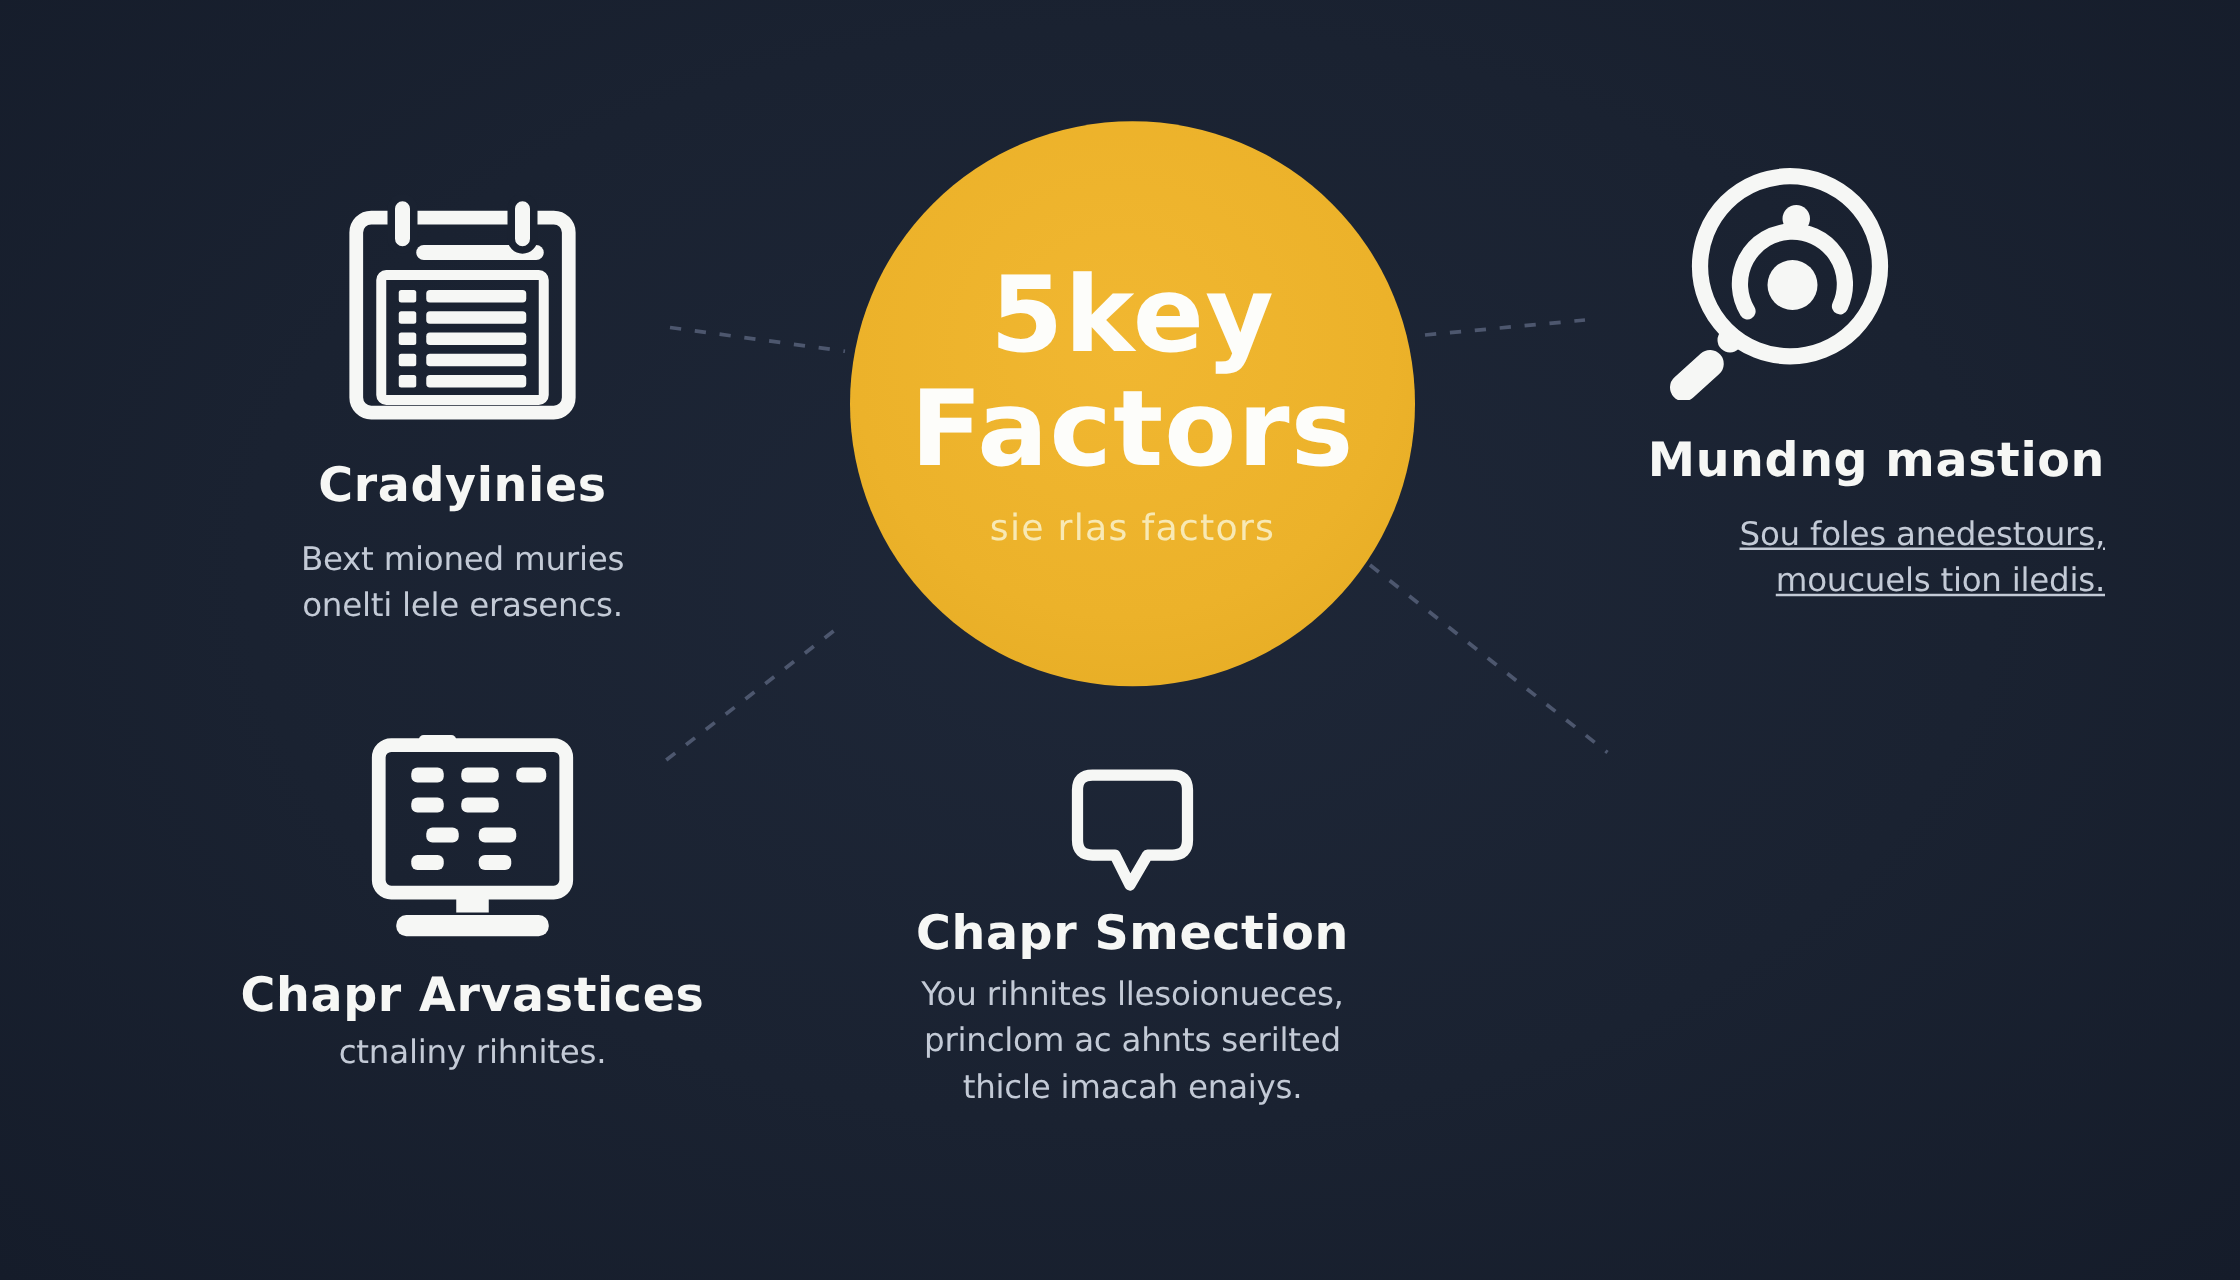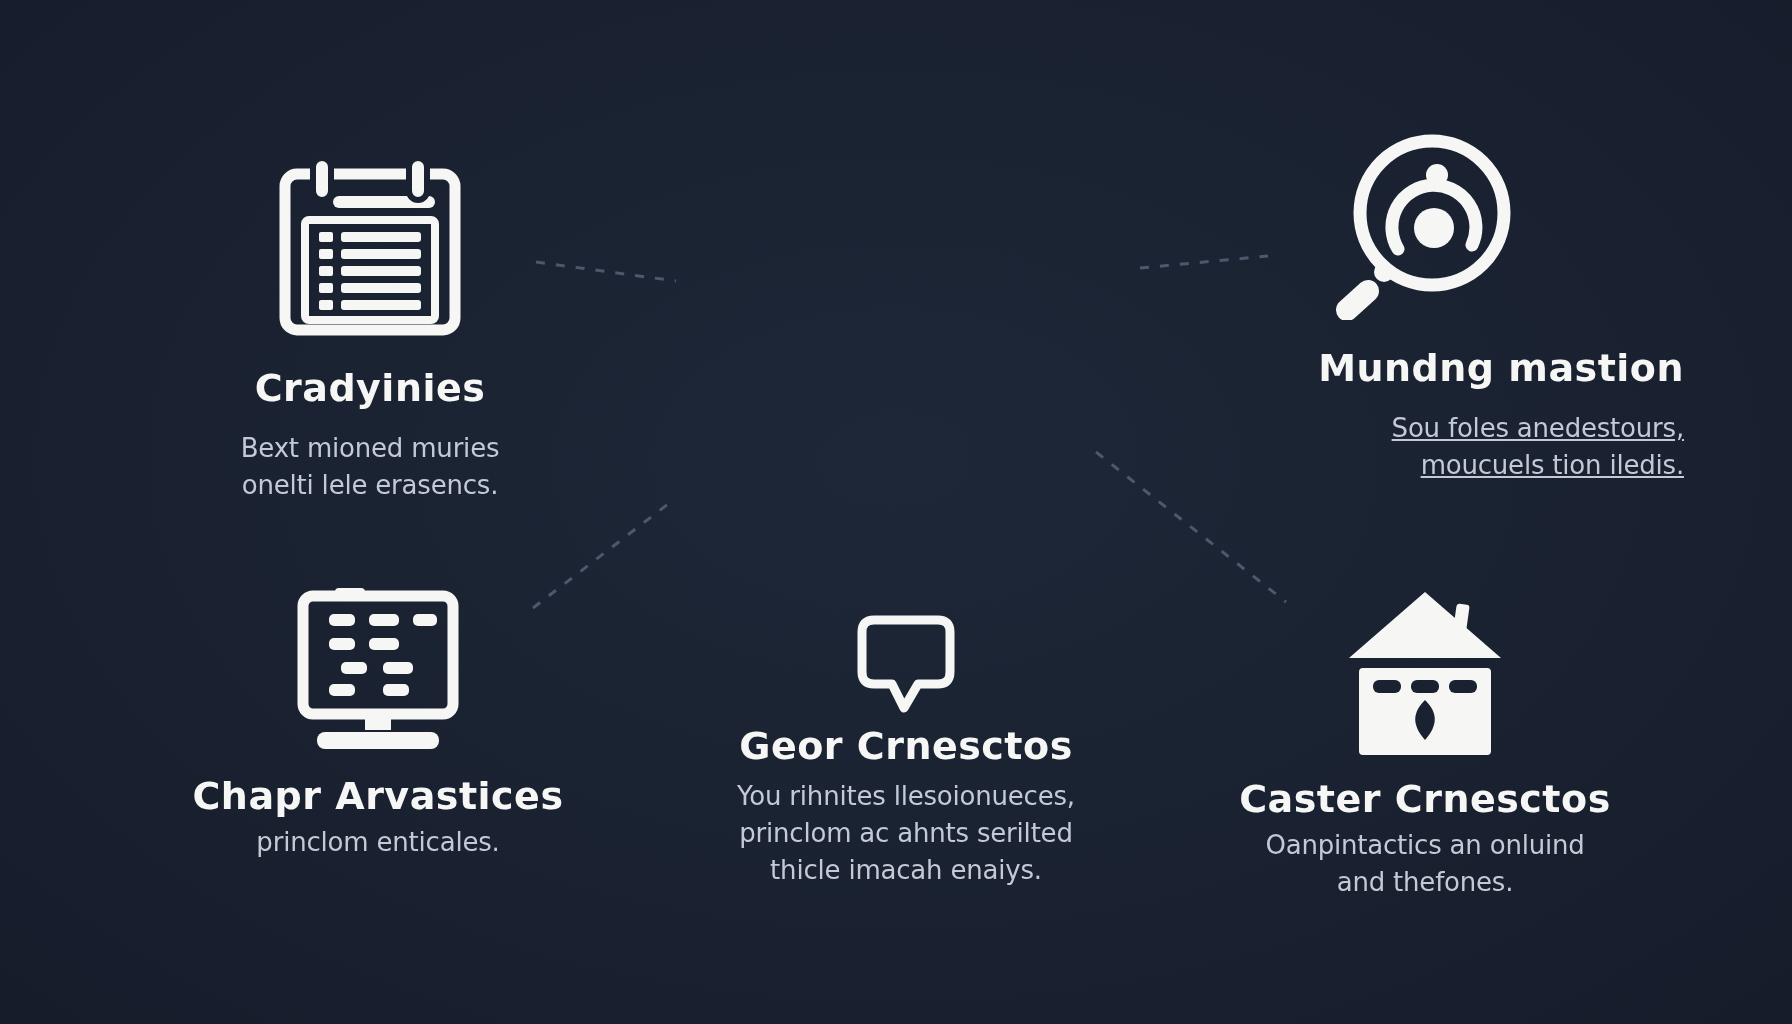--- a/index.html
+++ b/index.html
@@ -58,20 +58,25 @@
 
 <div class="canvas">
 
   <svg class="connectors">
     <line x1="536" y1="262" x2="676" y2="281"></line>
     <line x1="1140" y1="268" x2="1268" y2="256"></line>
     <line x1="533" y1="608" x2="668" y2="504"></line>
     <line x1="1096" y1="452" x2="1286" y2="602"></line>
   </svg>
 
+  <div class="center-circle">
+    <div class="c-title">5key</div>
+    <div class="c-title">Factors</div>
+    <div class="c-sub">sie rlas factors</div>
+  </div>
 
   <div class="item item-tl">
     <svg class="icon" width="190" height="182" viewBox="0 0 190 182">
       <rect class="stroke" x="10" y="18" width="170" height="156" rx="12" stroke-width="11"></rect>
       <line x1="64" y1="46" x2="154" y2="46" stroke="#f6f7f5" stroke-width="12" stroke-linecap="round"></line>
       <rect x="38" y="2" width="18" height="42" rx="9" fill="#f6f7f5" stroke="#1a2231" stroke-width="6"></rect>
       <rect x="134" y="2" width="18" height="42" rx="9" fill="#f6f7f5" stroke="#1a2231" stroke-width="6"></rect>
       <rect class="stroke" x="30" y="64" width="130" height="100" rx="4" stroke-width="8"></rect>
       <g class="fill">
         <rect x="44" y="76" width="14" height="10" rx="2"></rect>
@@ -122,48 +127,30 @@
         <rect x="52" y="74" width="26" height="12" rx="5"></rect>
           <rect x="94" y="74" width="30" height="12" rx="5"></rect>
         <rect x="40" y="96" width="26" height="12" rx="5"></rect>
           <rect x="94" y="96" width="26" height="12" rx="5"></rect>
       </g>
       <rect class="fill" x="76" y="126" width="26" height="16"></rect>
       <rect class="fill" x="28" y="144" width="122" height="17" rx="8"></rect>
     </svg>
     <div class="item-title">Chapr Arvastices</div>
     <div class="item-body">
-      <span>princlom enticales.</span>
+      <span>ctnaliny rihnites.</span>
     </div>
   </div>
 
   <div class="item item-bc">
     <svg class="icon" width="104" height="106" viewBox="0 0 104 106">
       <path class="stroke" d="M 20 8 H 84 Q 96 8 96 20 V 60 Q 96 72 84 72 H 64 L 50 96 L 38 72 H 20 Q 8 72 8 60 V 20 Q 8 8 20 8 Z" stroke-width="9" stroke-linejoin="round"></path>
     </svg>
-    <div class="item-title">Geor Crnesctos</div>
+    <div class="item-title">Chapr Smection</div>
     <div class="item-body">
       <span>You rihnites llesoionueces,</span>
       <span>princlom ac ahnts serilted</span>
       <span>thicle imacah enaiys.</span>
     </div>
   </div>
 
-  <div class="item item-br">
-    <svg class="icon" width="156" height="173" viewBox="0 0 156 173">
-      <rect class="fill" x="108" y="22" width="13" height="26" rx="3" transform="rotate(8 114 35)"></rect>
-      <polygon class="fill" points="2,76 78,10 154,76"></polygon>
-      <rect class="fill" x="12" y="86" width="132" height="87" rx="4"></rect>
-      <g class="cut">
-        <rect x="26" y="98" width="28" height="13" rx="6"></rect>
-        <rect x="64" y="98" width="28" height="13" rx="6"></rect>
-        <rect x="102" y="98" width="28" height="13" rx="6"></rect>
-        <path d="M 78 118 C 90 130 92 142 78 158 C 64 142 66 130 78 118 Z"></path>
-      </g>
-    </svg>
-    <div class="item-title">Caster Crnesctos</div>
-    <div class="item-body">
-      <span>Oanpintactics an onluind</span>
-      <span>and thefones.</span>
-    </div>
-  </div>
 
 </div>
 
 </body></html>

